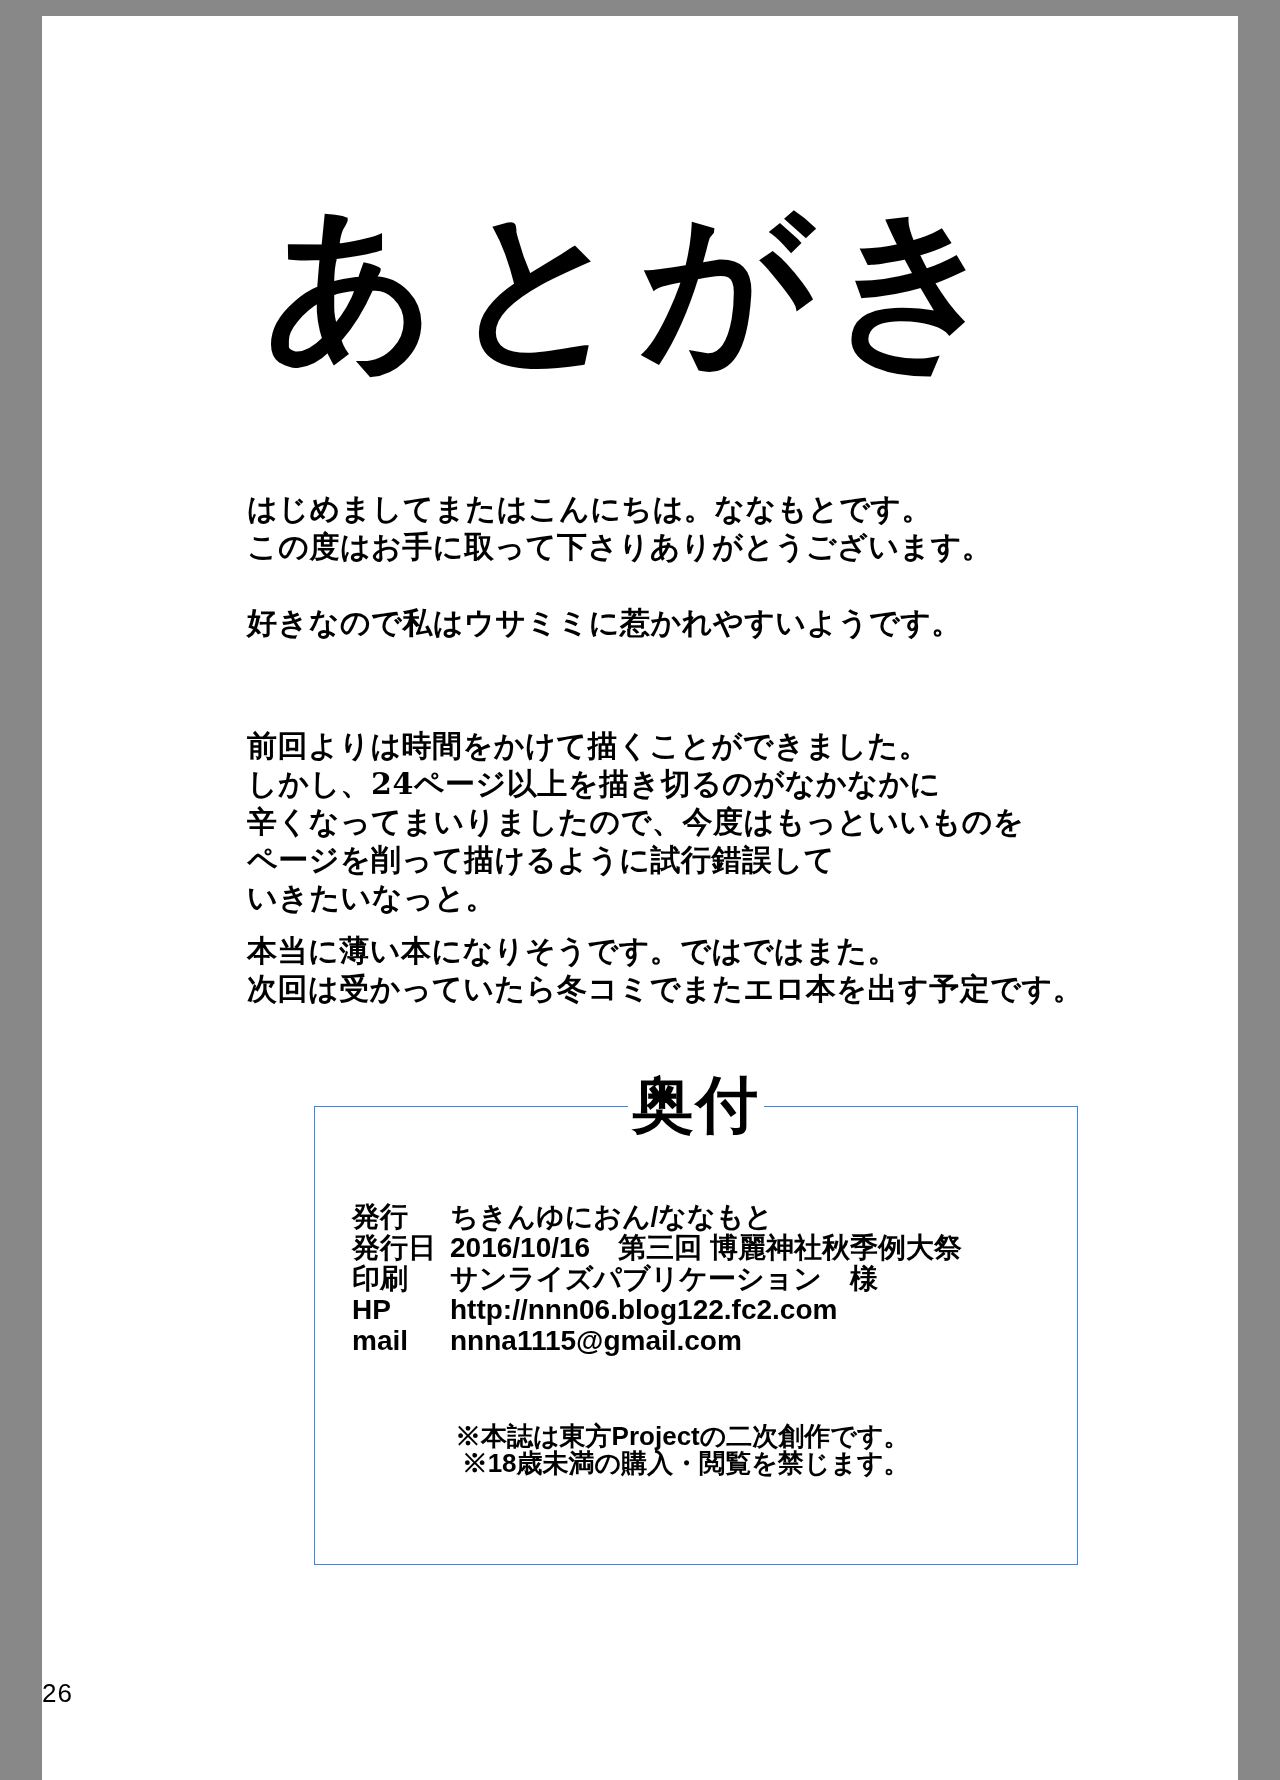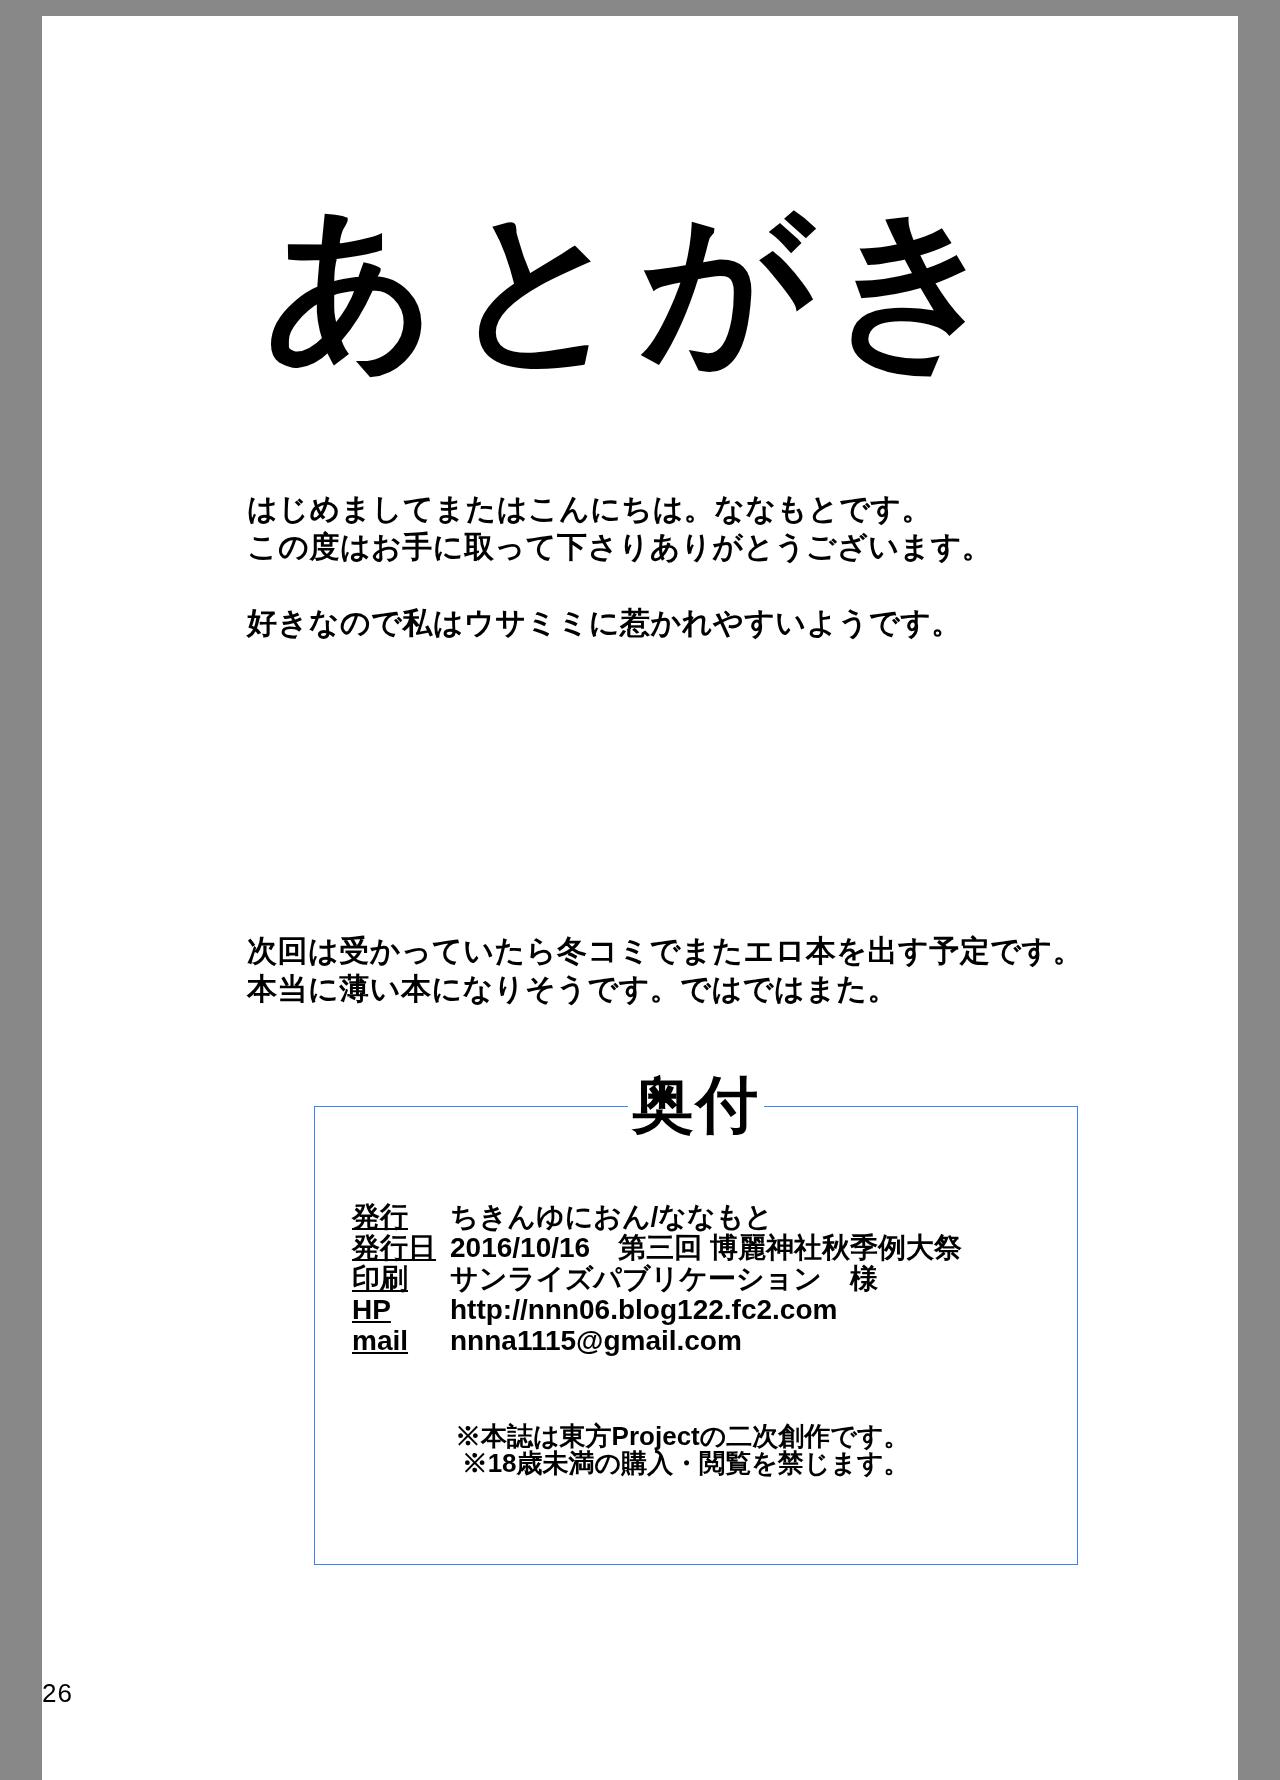--- a/index.html
+++ b/index.html
@@ -69,21 +69,21 @@
   .colophon-rows {
     position: absolute;
     left: 37px;
     top: 94px;
     font-size: 28px;
     line-height: 31px;
     font-weight: bold;
     white-space: nowrap;
   }
   .colophon-row { display: flex; }
-  .colophon-row .label { width: 98px; flex: 0 0 auto; text-decoration: underline; }
+  .colophon-row .label { width: 98px; flex: 0 0 auto; }
   .colophon-row .value { flex: 0 0 auto; }
   .notices {
     position: absolute;
     left: 140px;
     top: 316px;
     font-size: 26px;
     line-height: 27px;
     font-weight: bold;
     white-space: nowrap;
     text-align: right;
@@ -107,24 +107,31 @@
 
   <div class="para para-1">
     <div>はじめましてまたはこんにちは。ななもとです。</div>
     <div>この度はお手に取って下さりありがとうございます。</div>
   </div>
 
   <div class="para para-2">
     <div>好きなので私はウサミミに惹かれやすいようです。</div>
   </div>
 
+  <div class="para para-3">
+    <div>前回よりは時間をかけて描くことができました。</div>
+    <div>しかし、24ページ以上を描き切るのがなかなかに</div>
+    <div>辛くなってまいりましたので、今度はもっといいものを</div>
+    <div>ページを削って描けるように試行錯誤して</div>
+    <div>いきたいなっと。</div>
+  </div>
 
   <div class="para para-4">
+    <div>本当に薄い本になりそうです。ではではまた。</div>
     <div>次回は受かっていたら冬コミでまたエロ本を出す予定です。</div>
-    <div>本当に薄い本になりそうです。ではではまた。</div>
   </div>
 
   <div class="colophon-box">
     <div class="colophon-heading">奥付</div>
 
     <div class="colophon-rows">
       <div class="colophon-row">
         <span class="label">発行</span>
         <span class="value">ちきんゆにおん/ななもと</span>
       </div>

